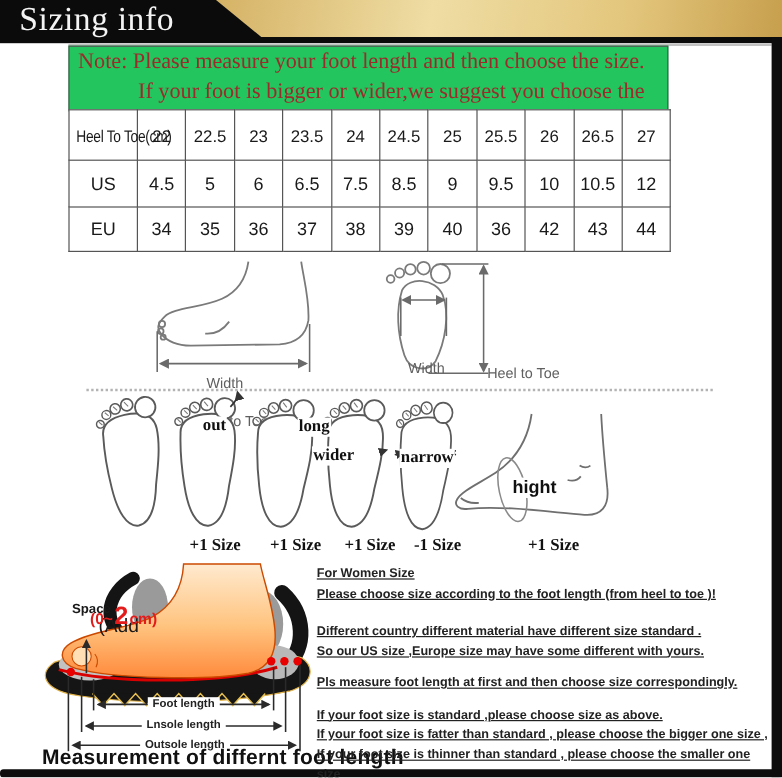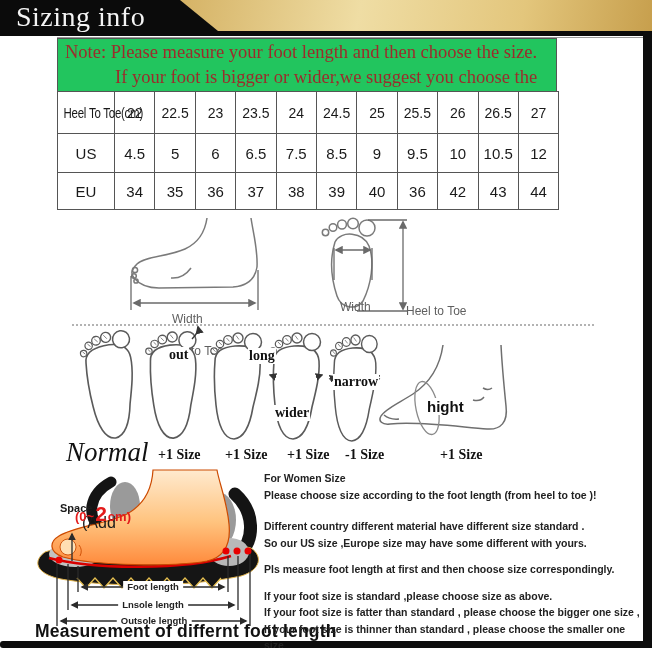--- a/index.html
+++ b/index.html
@@ -40,21 +40,21 @@
   
   .space-label{position:absolute;left:60px;top:502px;font-size:11px;font-weight:bold;color:#1a1a1a;}
   .add-label{position:absolute;left:57px;top:514px;font-size:16px;font-weight:normal;color:#1a1a1a;margin-left:25px;}
   .space-value{position:absolute;left:75px;top:502px;display:flex;align-items:baseline;color:#e31b1b;font-weight:bold;}
   .space-value .sm{font-size:13px;}
   .space-value .big{font-size:21px;margin:0 1px;}
   .meas-label{position:absolute;transform:translateX(-50%);font-size:9.5px;font-weight:bold;color:#222;background:#fff;padding:0 4px;white-space:nowrap;}
   .caption{position:absolute;left:35px;top:621px;font-size:17.5px;font-weight:bold;color:#111;letter-spacing:.2px;}
   
   .instructions{position:absolute;left:264px;top:470px;width:378px;}
-  .instructions p{margin:0;font-size:10.5px;font-weight:bold;color:#222;line-height:16.5px;}
+  .instructions p{margin:0;font-size:10.5px;font-weight:bold;color:#222;line-height:16.5px;text-decoration:underline;}
   .instructions p.g1{margin-top:15px;}
   .instructions p.g2{margin-top:10px;}
   svg{position:absolute;overflow:visible;}
 </style>
 </head>
 <body>
 
 <div class="canvas">
 
   <div class="header-bar"></div>
@@ -197,24 +197,23 @@
     <line x1="254" y1="51" x2="261" y2="49" stroke="#333" stroke-width="1.3" marker-end="url(#da)"></line>
     <line x1="305" y1="51" x2="298" y2="49" stroke="#333" stroke-width="1.3" marker-end="url(#da)"></line>
     <g stroke="#6f6f6f" stroke-width="1.5" fill="none">
       <path d="M368,17 C365,38 356,54 338,66 C324,75 310,81 306,88 C303,93 307,97 315,96 C345,93 385,99 412,101 C426,102 433,94 431,78 C429,58 427,38 426,17"></path>
       <path d="M309,87 q6,5 15,4 M398,72 q7,2 11,-3 M408,60 q5,3 9,0"></path>
       <ellipse cx="352" cy="80" rx="11" ry="27" transform="rotate(-12 352 80)" stroke="#8a8a8a" stroke-width="1.3"></ellipse>
     </g>
   </svg>
   <span class="type-label" style="left:168px;top:347px;">out</span>
   <span class="type-label" style="left:236px;top:348px;margin-left:12px;">long</span>
-  <span class="type-label" style="left:274px;top:372px;margin-top:33px;">wider</span>
+  <span class="type-label" style="left:260px;top:372px;">wider</span>
   <span class="type-label" style="left:333px;top:374px;">narrow</span>
   <span class="hight-label" style="left:425px;top:398px;">hight</span>
-  <span class="normal-label">Normal</span>
   <span class="size-adjust" style="left:158px;top:447px;">+1 Size</span>
   <span class="size-adjust" style="left:225px;top:447px;">+1 Size</span>
   <span class="size-adjust" style="left:287px;top:447px;">+1 Size</span>
   <span class="size-adjust" style="left:345px;top:447px;">-1 Size</span>
   <span class="size-adjust" style="left:440px;top:447px;">+1 Size</span>
 
   <svg style="left:25px;top:468px;" width="240" height="160" viewBox="0 0 240 160">
     <defs>
       <linearGradient id="gfoot" x1="0" y1="0" x2="0" y2="1">
         <stop offset="0" stop-color="#ffeacf"></stop>

